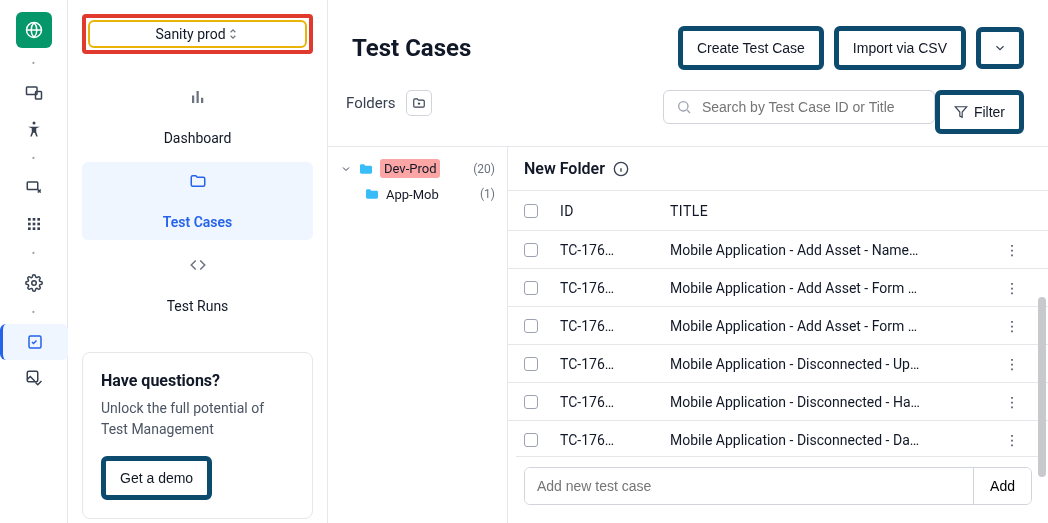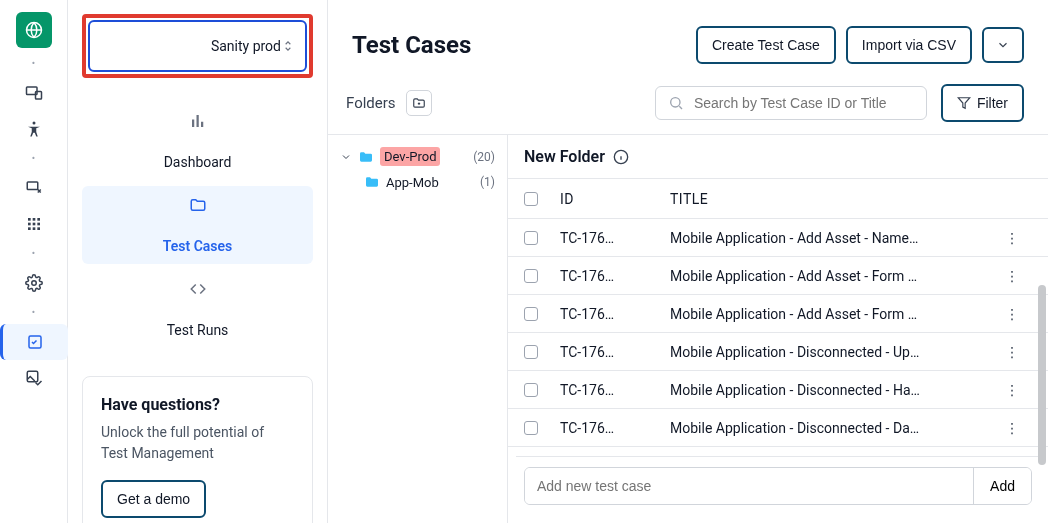--- a/index.html
+++ b/index.html
@@ -10,43 +10,43 @@
   .rail { width: 68px; border-right: 1px solid #e5e7eb; display: flex; flex-direction: column; align-items: center; padding-top: 12px; gap: 0; }
   .rail .icon-btn { width: 36px; height: 36px; display: flex; align-items: center; justify-content: center; border-radius: 6px; color: #374151; }
   .rail .icon-btn.green { background: #059669; color: #fff; border-radius: 6px; }
   .rail .dot-sep { color: #9ca3af; font-size: 10px; margin: 6px 0; }
   .rail-spacer { height: 4px; }
   .rail .active { background: #eff6ff; width: 68px; border-left: 3px solid #2563eb; }
 
   
   .sidebar { width: 260px; border-right: 1px solid #e5e7eb; display: flex; flex-direction: column; padding: 14px 14px 0; }
   .project-select-wrap { border: 4px solid #e03a2f; border-radius: 4px; padding: 2px; }
-  .project-select { border: 2px solid #1d4ed8; border-radius: 6px; padding: 16px 10px; display: flex; align-items: center; justify-content: flex-end; }
+  .project-select { border: 2px solid #eab308; border-radius: 6px; padding: 4px 10px; display: flex; align-items: center; justify-content: center; }
   .nav-list { margin-top: 24px; display: flex; flex-direction: column; gap: 6px; }
   .nav-item { display: flex; align-items: center; gap: 24px; padding: 10px 12px; border-radius: 6px; color: #111827; flex-direction: column; }
   .nav-item.active { background: #eff6ff; color: #2563eb; font-weight: 600; }
   .nav-item .ic { width: 18px; height: 18px; display: flex; align-items: center; justify-content: center; }
 
   .card { margin-top: 28px; border: 1px solid #e5e7eb; border-radius: 8px; padding: 18px; background: #fff; }
   .card h4 { font-size: 16px; font-weight: 700; margin-bottom: 8px; }
   .card p { color: #4b5563; font-size: 14px; line-height: 1.5; }
   .card .btn { margin-top: 16px; }
 
   .sidebar-bottom { margin-top: auto; padding: 10px 0 16px; }
   .sidebar-bottom .nav-item { padding: 10px 4px; }
 
   
   .main { flex: 1; display: flex; flex-direction: column; overflow: hidden; }
   .main-header { display: flex; align-items: center; justify-content: space-between; padding: 26px 24px 20px; }
   .page-title { font-size: 24px; font-weight: 700; }
   .header-actions { display: flex; gap: 10px; align-items: center; }
-  .btn { border: 2px solid #0c4a6e; background: #fff; padding: 9px 14px; border-radius: 6px; font-size: 14px; font-weight: 500; color: #111827; display: inline-flex; align-items: center; gap: 6px; cursor: pointer; }
+  .btn { border: 5px solid #0c4a6e; background: #fff; padding: 9px 14px; border-radius: 6px; font-size: 14px; font-weight: 500; color: #111827; display: inline-flex; align-items: center; gap: 6px; cursor: pointer; }
   .btn.icon-only { padding: 9px 12px; }
 
-  .toolbar { display: flex; align-items: center; padding: 0 24px 12px 16px; gap: 14px; }
+  .toolbar { display: flex; align-items: flex-start; padding: 0 24px 12px 16px; }
   .folders-label { font-size: 15px; color: #374151; padding-left: 2px; }
   .folders-title { display: flex; align-items: center; gap: 10px; }
   .add-folder-btn { border: 1px solid #d1d5db; border-radius: 5px; width: 26px; height: 26px; display: flex; align-items: center; justify-content: center; }
   .spacer { flex: 1; }
   .search { border: 1px solid #d1d5db; border-radius: 6px; display: flex; align-items: center; padding: 8px 12px; width: 272px; color: #6b7280; gap: 10px; }
   .search input { border: none; outline: none; font-size: 14px; flex: 1; color: #6b7280; }
 
   .content { flex: 1; display: flex; border-top: 1px solid #e5e7eb; overflow: hidden; }
   .tree { width: 180px; border-right: 1px solid #e5e7eb; padding: 8px 8px; }
   .tree-item { display: flex; align-items: center; gap: 6px; padding: 4px 4px; font-size: 13px; border-radius: 4px; cursor: pointer; }

